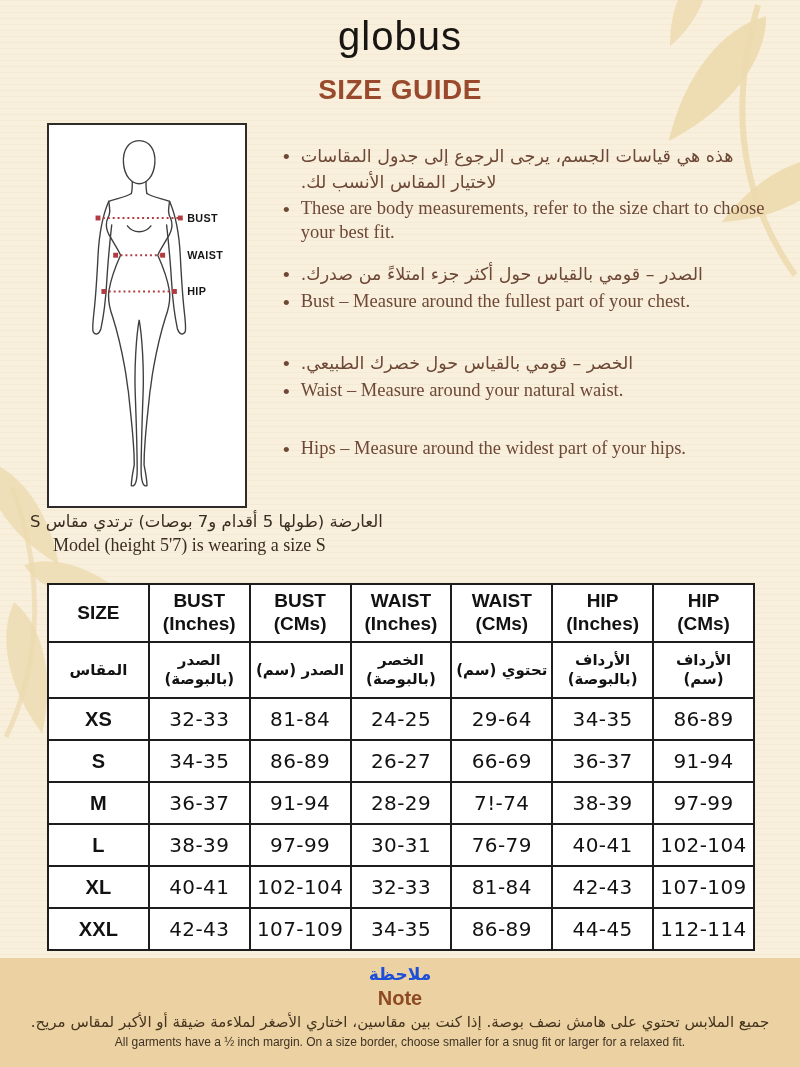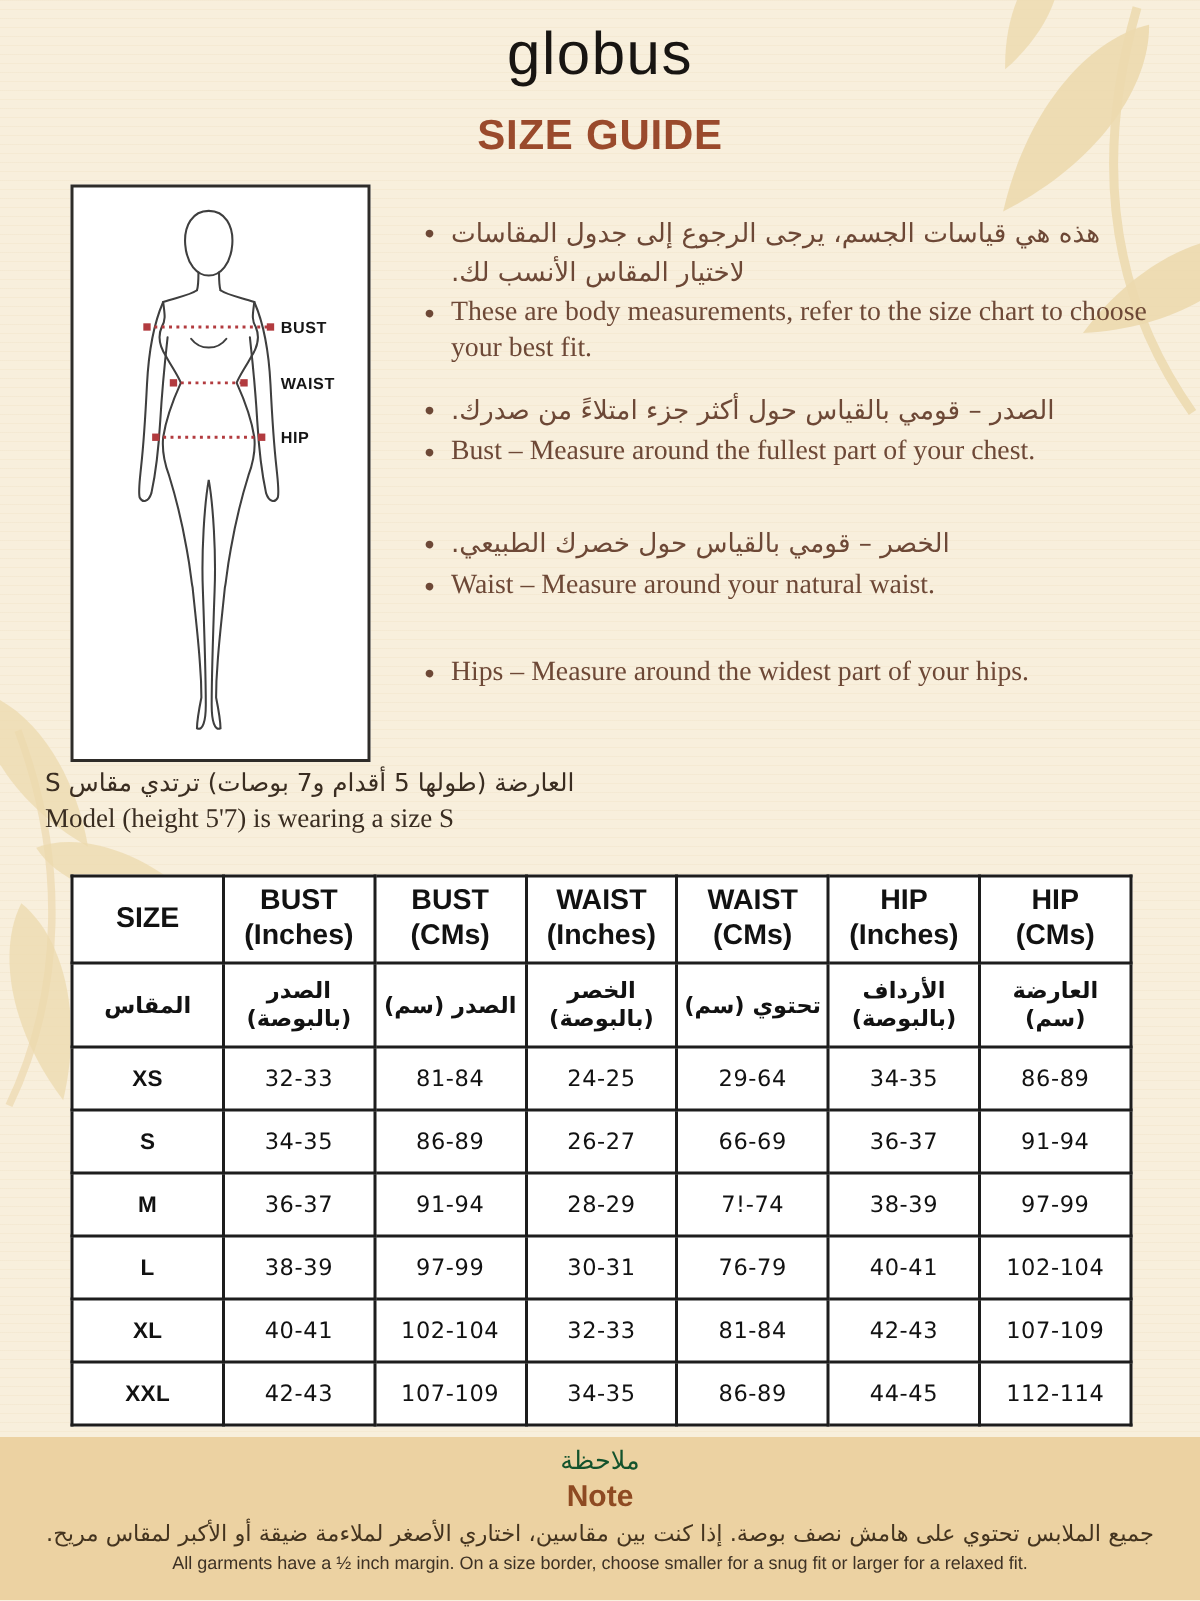--- a/index.html
+++ b/index.html
@@ -33,40 +33,40 @@
              font-size:17.5px; line-height:1.5; }
   .en-serif { font-family:"Liberation Serif","DejaVu Serif",serif;
               font-size:18.5px; line-height:1.32; }
   .mt-s { margin-top:17px; } .mt-m { margin-top:34px; } .mt-l { margin-top:30px; }
 
   
   .model-note { left:30px; top:510px; width:470px; color:#3a2d21; }
   .model-note .ar-line { direction:rtl; text-align:left; font-family:"DejaVu Sans",sans-serif;
                          font-size:16.5px; line-height:1.45; }
   .model-note .en-line { font-family:"Liberation Serif","DejaVu Serif",serif;
-                         font-size:18px; line-height:1.25; }
+                         font-size:18px; line-height:1.25;margin-left:23px; }
 
   
   .size-table { left:47px; top:583px; width:708px; border-collapse:collapse;
                 table-layout:fixed; background:#ffffff; }
   .size-table td { border:2px solid #1d1d1d; text-align:center; vertical-align:middle;
                    padding:0; background:#ffffff; color:#121212; }
   .hdr-en td { height:56px; font-weight:700; font-size:19px; line-height:1.2; }
   .hdr-ar td { height:54px; font-weight:700; font-size:15px; line-height:1.25;
                font-family:"DejaVu Sans",sans-serif; direction:rtl; }
-  .data-row td { height:40px; font-size:15px; letter-spacing:.4px;
+  .data-row td { height:40px; font-size:20px; letter-spacing:.4px;
                  font-family:"DejaVu Sans",sans-serif; }
   .data-row td.size-cell { font-weight:700; letter-spacing:.2px;
                            font-family:"Liberation Sans","DejaVu Sans",sans-serif; }
 
   
   .note-section { left:0; top:958px; width:800px; height:109px; background:#ecd2a2;
                   text-align:center; box-sizing:border-box; padding-top:5px; overflow:hidden; }
   .note-title-ar { direction:rtl; font-family:"DejaVu Sans",sans-serif;
-                   font-weight:400; font-size:17px; color:#14532d; line-height:1.35; }
+                   font-weight:700; font-size:17px; color:#1d4ed8; line-height:1.35; }
   .note-title-en { font-weight:700; font-size:20px; color:#8e4a22; line-height:1.25; }
   .note-body-ar { direction:rtl; font-family:"DejaVu Sans",sans-serif;
                   font-size:15px; color:#44341f; line-height:1.55; }
   .note-body-en { font-size:12px; color:#3e3225; line-height:1.45; white-space:nowrap; }
 </style>
 </head>
 <body>
 
 <div class="page">
 
@@ -203,21 +203,21 @@
           </td>
         <td>
             <div>تحتوي (سم)</div>
             <div></div>
           </td>
         <td>
             <div>الأرداف</div>
             <div>(بالبوصة)</div>
           </td>
         <td>
-            <div>العارضة (سم)</div>
+            <div>الأرداف (سم)</div>
             <div></div>
           </td>
       </tr>
       <tr class="data-row">
         <td class="size-cell">XS</td>
         <td>32-33</td>
         <td>81-84</td>
         <td>24-25</td>
         <td>29-64</td>
         <td>34-35</td>

